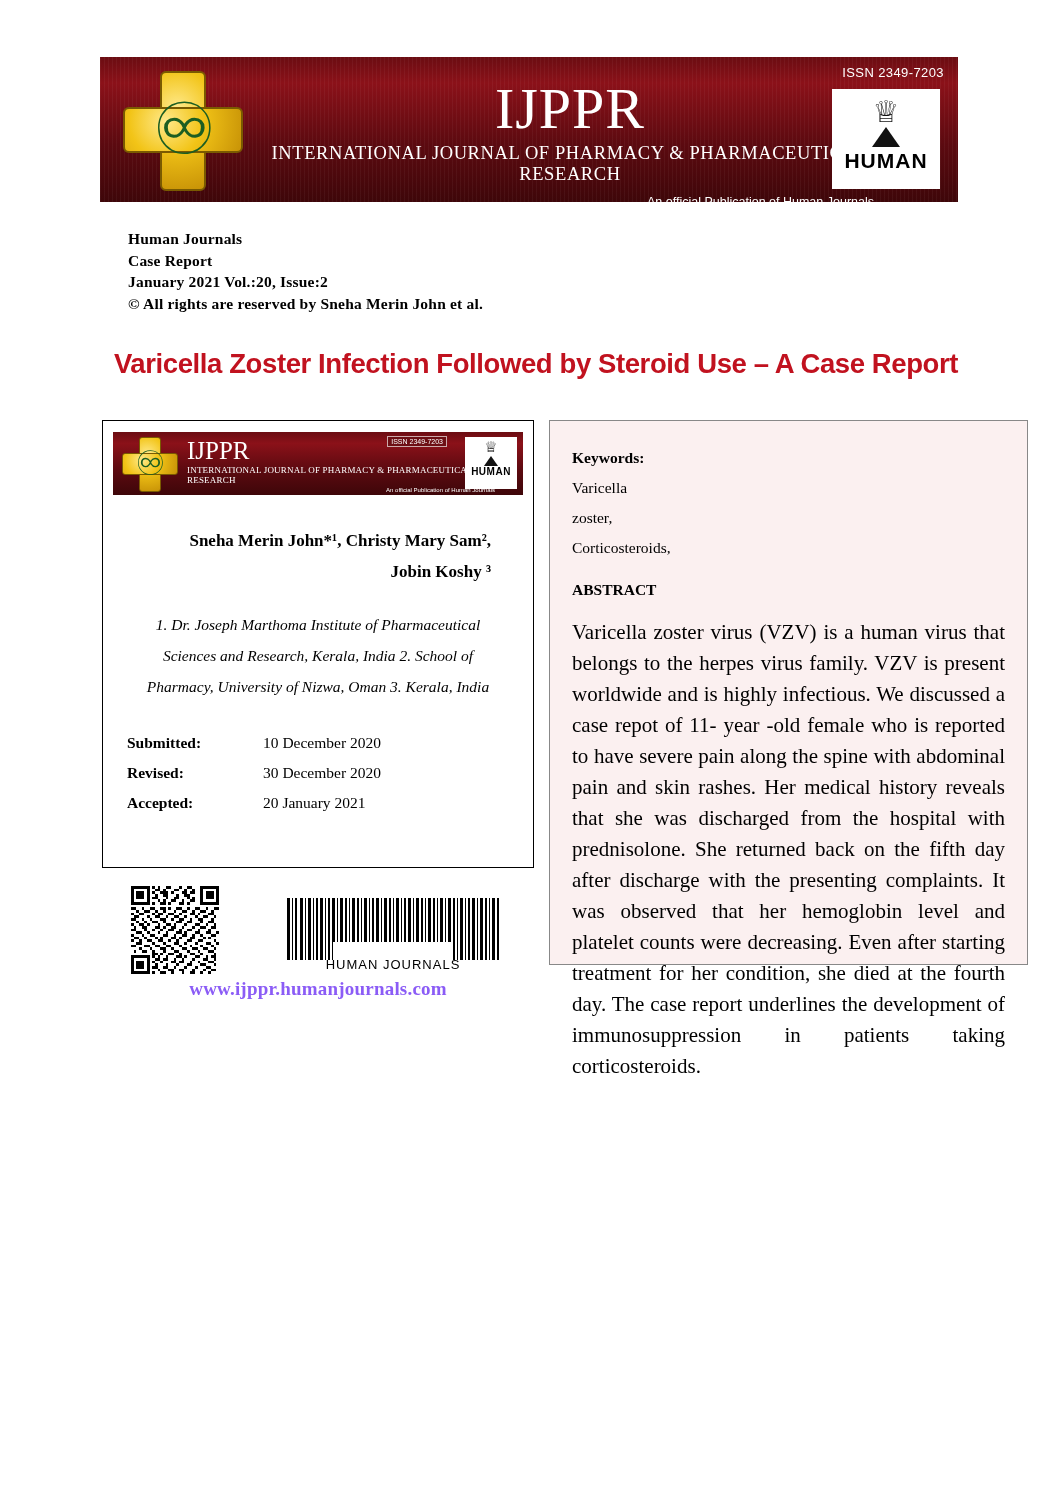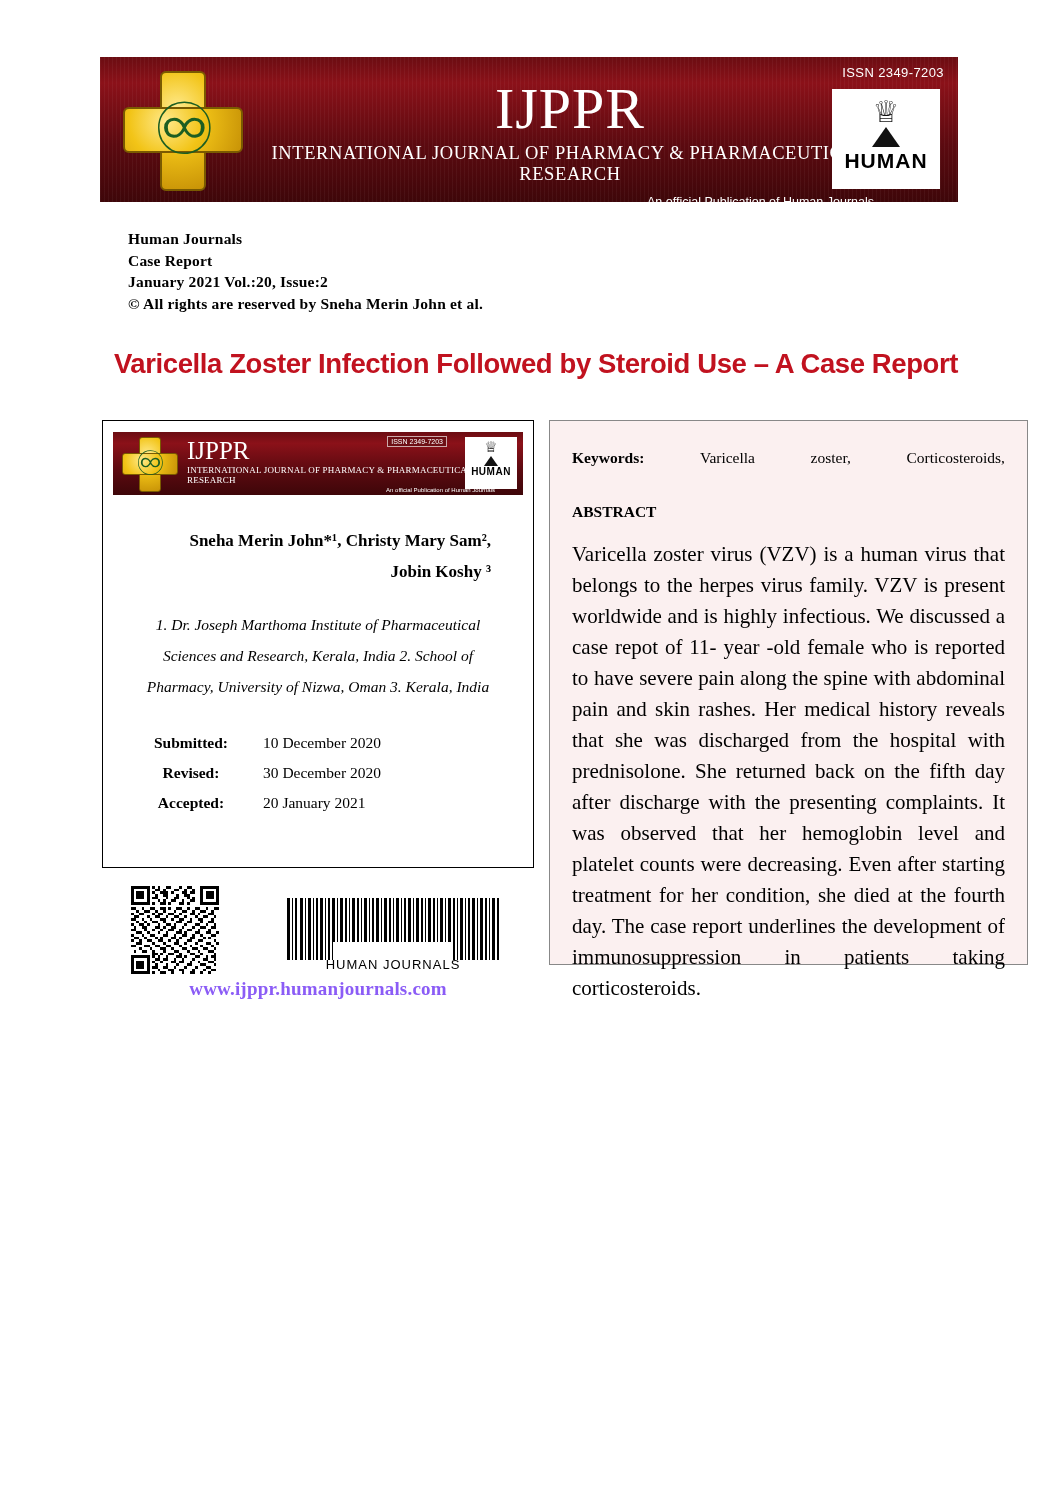--- a/index.html
+++ b/index.html
@@ -224,21 +224,21 @@
     text-align: center;
     font-size: 15.5px;
     font-style: italic;
     line-height: 31px;
   }
   .dates {
     margin: 26px 0 0 12px;
     font-size: 15.5px;
     line-height: 30px;
   }
-  .dates td.k { font-weight: bold; padding-left: 12px; width: 128px; text-align: center; }
+  .dates td.k { font-weight: bold; padding-left: 12px; width: 128px; }
   .dates td.v { padding-left: 8px; }
 
   
   .qr {
     position: absolute;
     left: 131px;
     top: 886px;
     width: 88px;
     height: 88px;
   }
@@ -285,26 +285,26 @@
     padding: 22px 22px 0 22px;
   }
   .kw {
     font-size: 15.5px;
     line-height: 30px;
     text-align: justify;
   }
   .kw b { font-weight: bold; }
   .kw .spaced {
     display: flex;
-    justify-content: space-between;
+    flex-direction: column;
   }
   .abs-head {
     font-size: 15.5px;
     font-weight: bold;
-    margin-top: 30px;
+    margin-top: 18px;
   }
   .abs-body {
     font-size: 21px;
     line-height: 31px;
     text-align: justify;
     margin-top: 18px;
   }
 </style>
 </head>
 <body>

